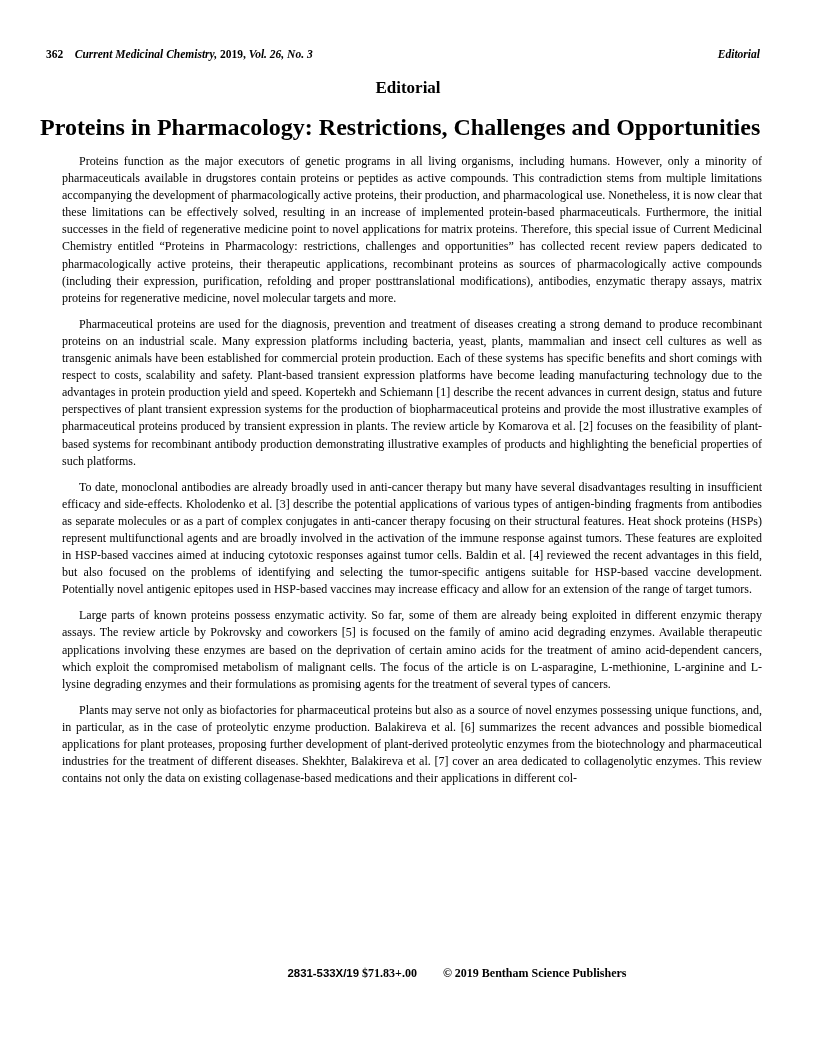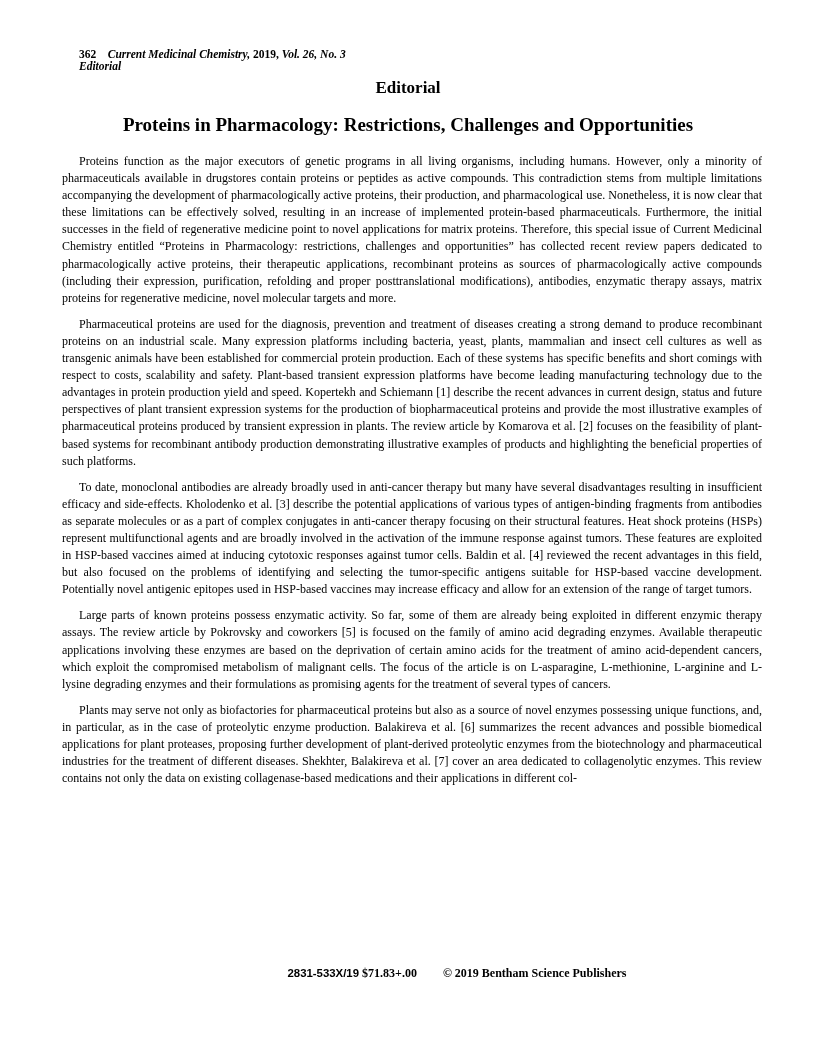--- a/index.html
+++ b/index.html
@@ -12,28 +12,27 @@
     width: 816px;
     height: 1056px;
     background: #ffffff;
     font-family: "Liberation Serif", serif;
     color: #000000;
     overflow: hidden;
   }
   .running-head {
     position: absolute;
     top: 48px;
-    left: 79px;
+    left: 46px;
     right: 56px;
     display: flex;
     justify-content: space-between;
     align-items: baseline;
     font-size: 11.5px;
     font-weight: bold;
-    flex-direction: column;
   }
   .running-head .left {
     white-space: pre;
   }
   .running-head .right {
     font-style: italic;
   }
   .section-heading {
     position: absolute;
     top: 78px;
@@ -42,22 +41,21 @@
     text-align: center;
     font-size: 17px;
     font-weight: bold;
     margin: 0;
   }
   .article-title {
     position: absolute;
     top: 114px;
     left: 40px;
     right: 40px;
-    text-align: center;
-    font-size: 19px;
+    font-size: 24px;
     font-weight: bold;
     margin: 0;
   }
   .article-body {
     position: absolute;
     top: 153px;
     left: 62px;
     width: 700px;
     font-size: 12px;
     line-height: 17.1px;

